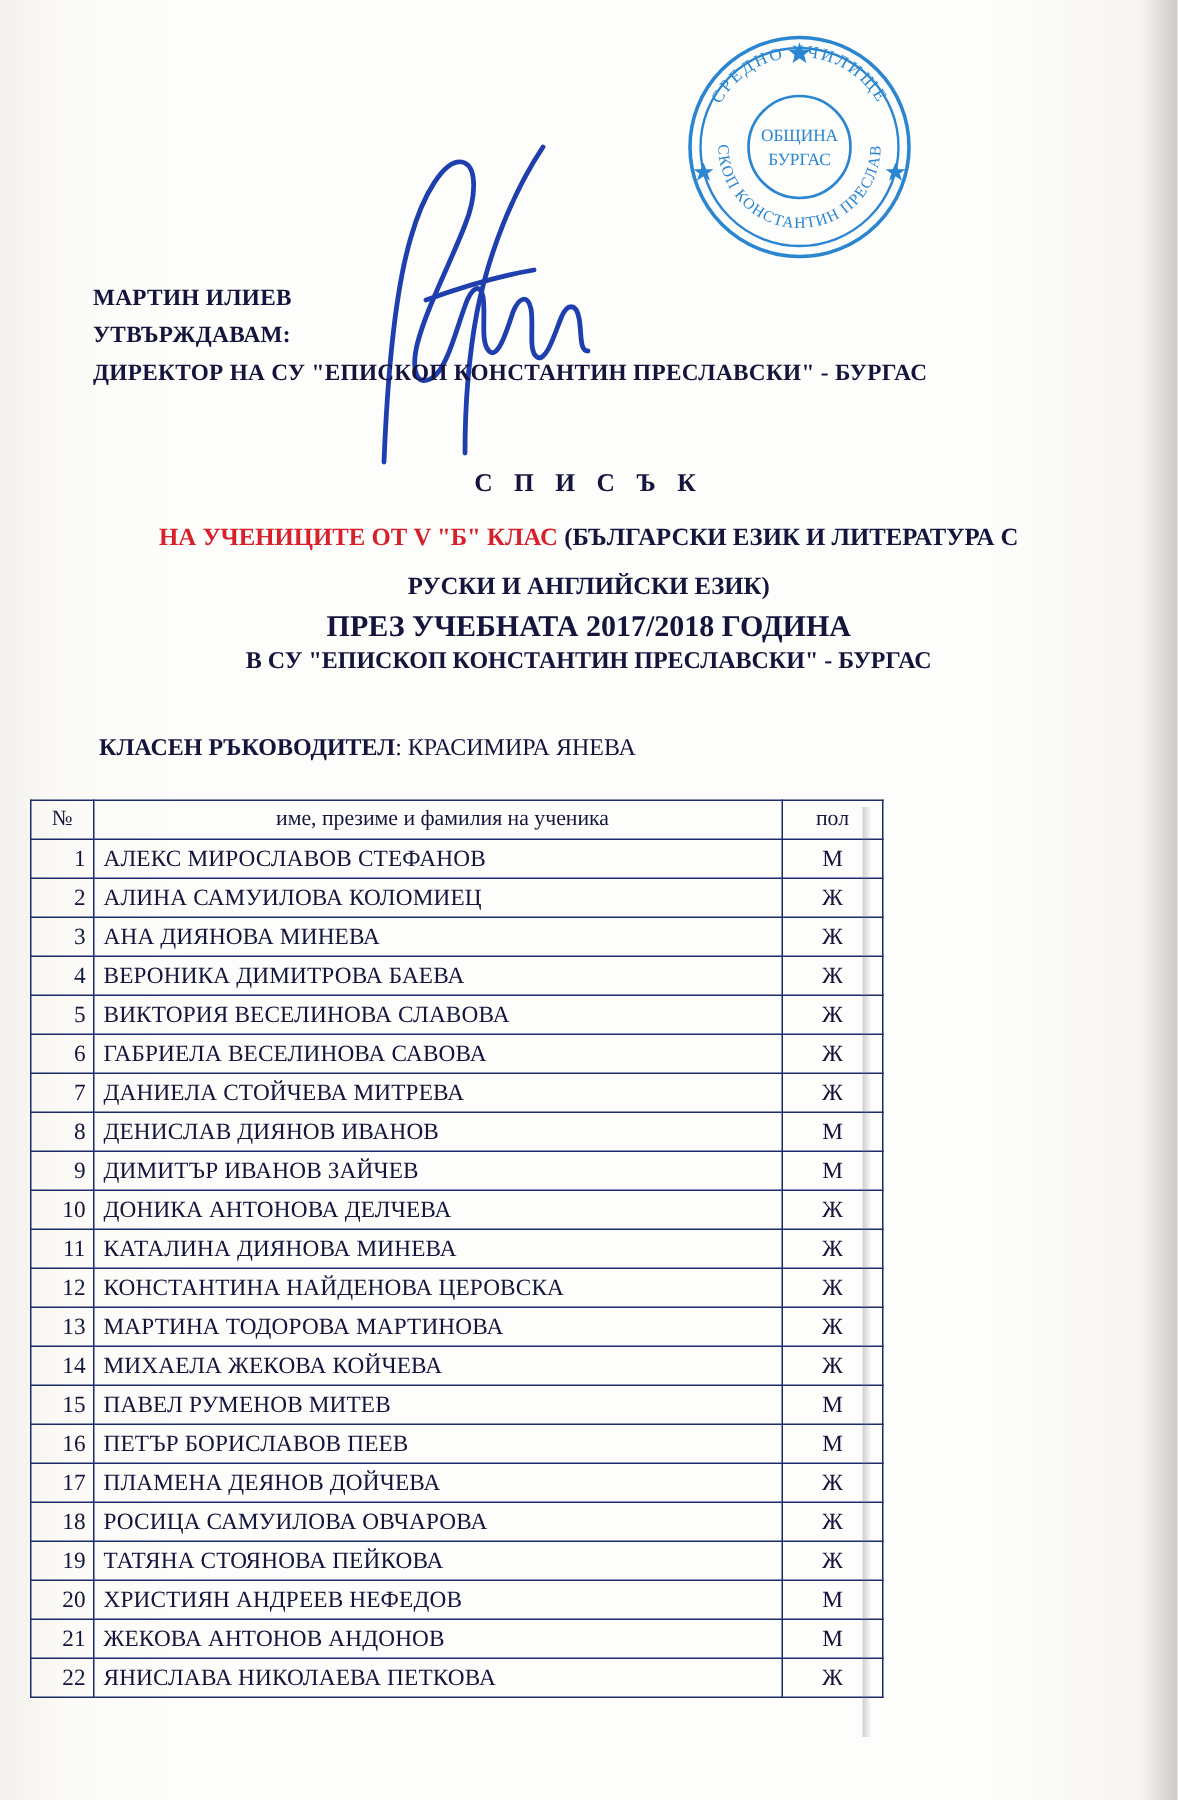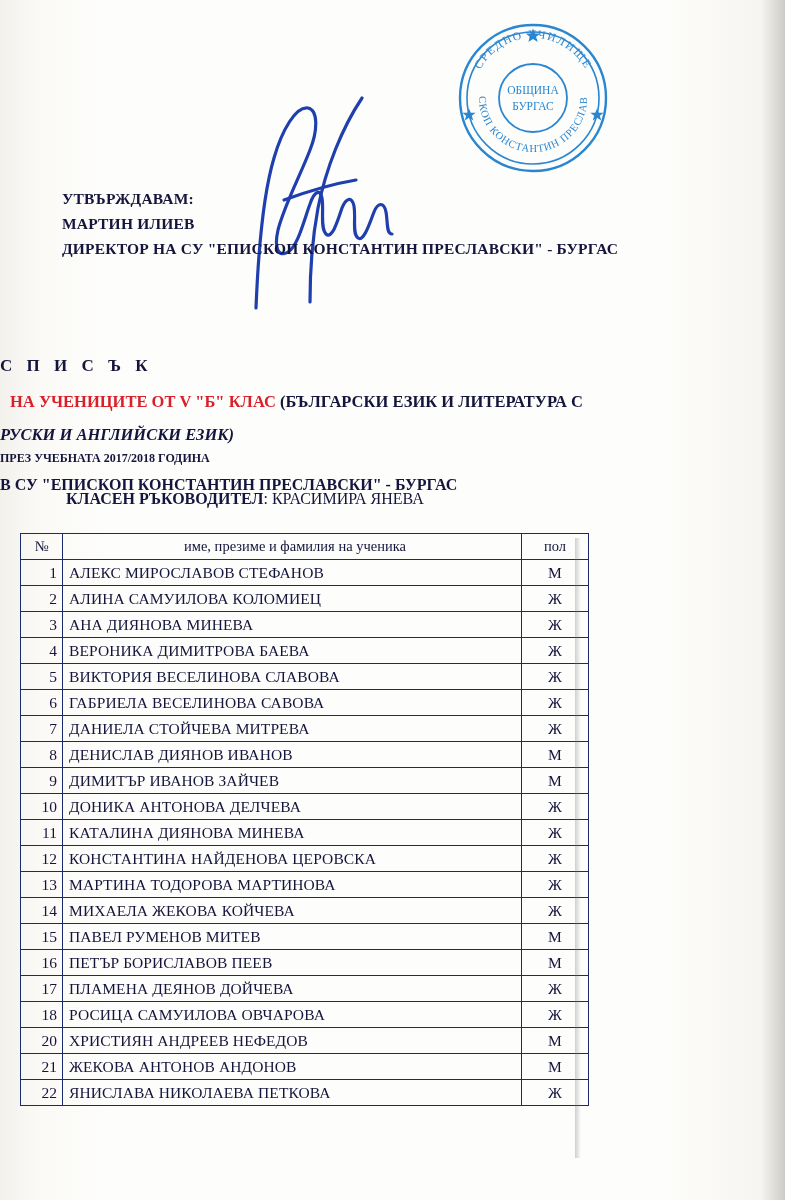--- a/index.html
+++ b/index.html
@@ -50,46 +50,44 @@
     top: 186px;
     font-weight: bold;
     font-size: 15.5px;
     line-height: 25px;
     letter-spacing: 0.2px;
   }
   .title-center {
     position: absolute;
     left: 0;
     right: 0;
-    text-align: left;
-    margin-top: 44px;
+    text-align: center;
   }
   .t-spisak {
     top: 312px;
     font-weight: bold;
     font-size: 17px;
     letter-spacing: 5px;
   }
   .t-line2 {
     top: 348px;
     font-weight: bold;
     font-size: 16.5px;
     padding: 0 10px;
   }
   .red { color: #d81f2a; }
   .t-line3 {
     top: 381px;
     font-weight: bold;
     font-size: 16.5px;
-    font-style: italic;
   }
   .t-line4 {
     top: 407px;
     font-weight: bold;
-    font-size: 12px;
+    font-size: 20px;
   }
   .t-line5 {
     top: 432px;
     font-weight: bold;
     font-size: 16px;
   }
   .teacher {
     position: absolute;
     left: 66px;
     top: 490px;
@@ -170,22 +168,22 @@
     <svg width="190" height="230" viewBox="0 0 190 230">
       <g fill="none" stroke="#1f3fae" stroke-width="3.2" stroke-linecap="round" stroke-linejoin="round">
         <path d="M34,220 C36,170 40,110 52,70 C60,42 74,18 86,20 C96,22 96,42 88,62 C78,88 62,118 56,142 C52,160 56,170 66,164 C76,158 82,132 88,116 C92,104 98,100 100,110 C102,122 98,140 104,146 C110,152 116,132 120,120 C124,110 130,108 132,118 C134,130 130,146 136,150 C142,154 148,134 152,124 C156,114 162,114 164,124 C166,134 164,146 170,146"></path>
         <path d="M140,10 C120,40 104,80 96,120 C90,152 88,186 88,214"></path>
         <path d="M62,112 C84,104 110,96 134,92"></path>
       </g>
     </svg>
   </div>
 
   <div class="approve-block">
+    <div>МАРТИН ИЛИЕВ</div>
     <div>УТВЪРЖДАВАМ:</div>
-    <div>МАРТИН ИЛИЕВ</div>
     <div>ДИРЕКТОР НА СУ "ЕПИСКОП КОНСТАНТИН ПРЕСЛАВСКИ" - БУРГАС</div>
   </div>
 
   <div class="title-center t-spisak">С П И С Ъ К</div>
   <div class="title-center t-line2">
     <span class="red">НА УЧЕНИЦИТЕ ОТ V "Б" КЛАС</span><span> (БЪЛГАРСКИ ЕЗИК И ЛИТЕРАТУРА С</span>
   </div>
   <div class="title-center t-line3">РУСКИ И АНГЛИЙСКИ ЕЗИК)</div>
   <div class="title-center t-line4">ПРЕЗ УЧЕБНАТА 2017/2018 ГОДИНА</div>
   <div class="title-center t-line5">В СУ "ЕПИСКОП КОНСТАНТИН ПРЕСЛАВСКИ" - БУРГАС</div>
@@ -287,20 +285,25 @@
           <td class="col-num">17</td>
           <td class="col-name names">ПЛАМЕНА ДЕЯНОВ ДОЙЧЕВА</td>
           <td class="col-sex">Ж</td>
         </tr>
         <tr>
           <td class="col-num">18</td>
           <td class="col-name names">РОСИЦА САМУИЛОВА ОВЧАРОВА</td>
           <td class="col-sex">Ж</td>
         </tr>
         <tr>
+          <td class="col-num">19</td>
+          <td class="col-name names">ТАТЯНА СТОЯНОВА ПЕЙКОВА</td>
+          <td class="col-sex">Ж</td>
+        </tr>
+        <tr>
           <td class="col-num">20</td>
           <td class="col-name names">ХРИСТИЯН АНДРЕЕВ НЕФЕДОВ</td>
           <td class="col-sex">М</td>
         </tr>
         <tr>
           <td class="col-num">21</td>
           <td class="col-name names">ЖЕКОВА АНТОНОВ АНДОНОВ</td>
           <td class="col-sex">М</td>
         </tr>
         <tr>

